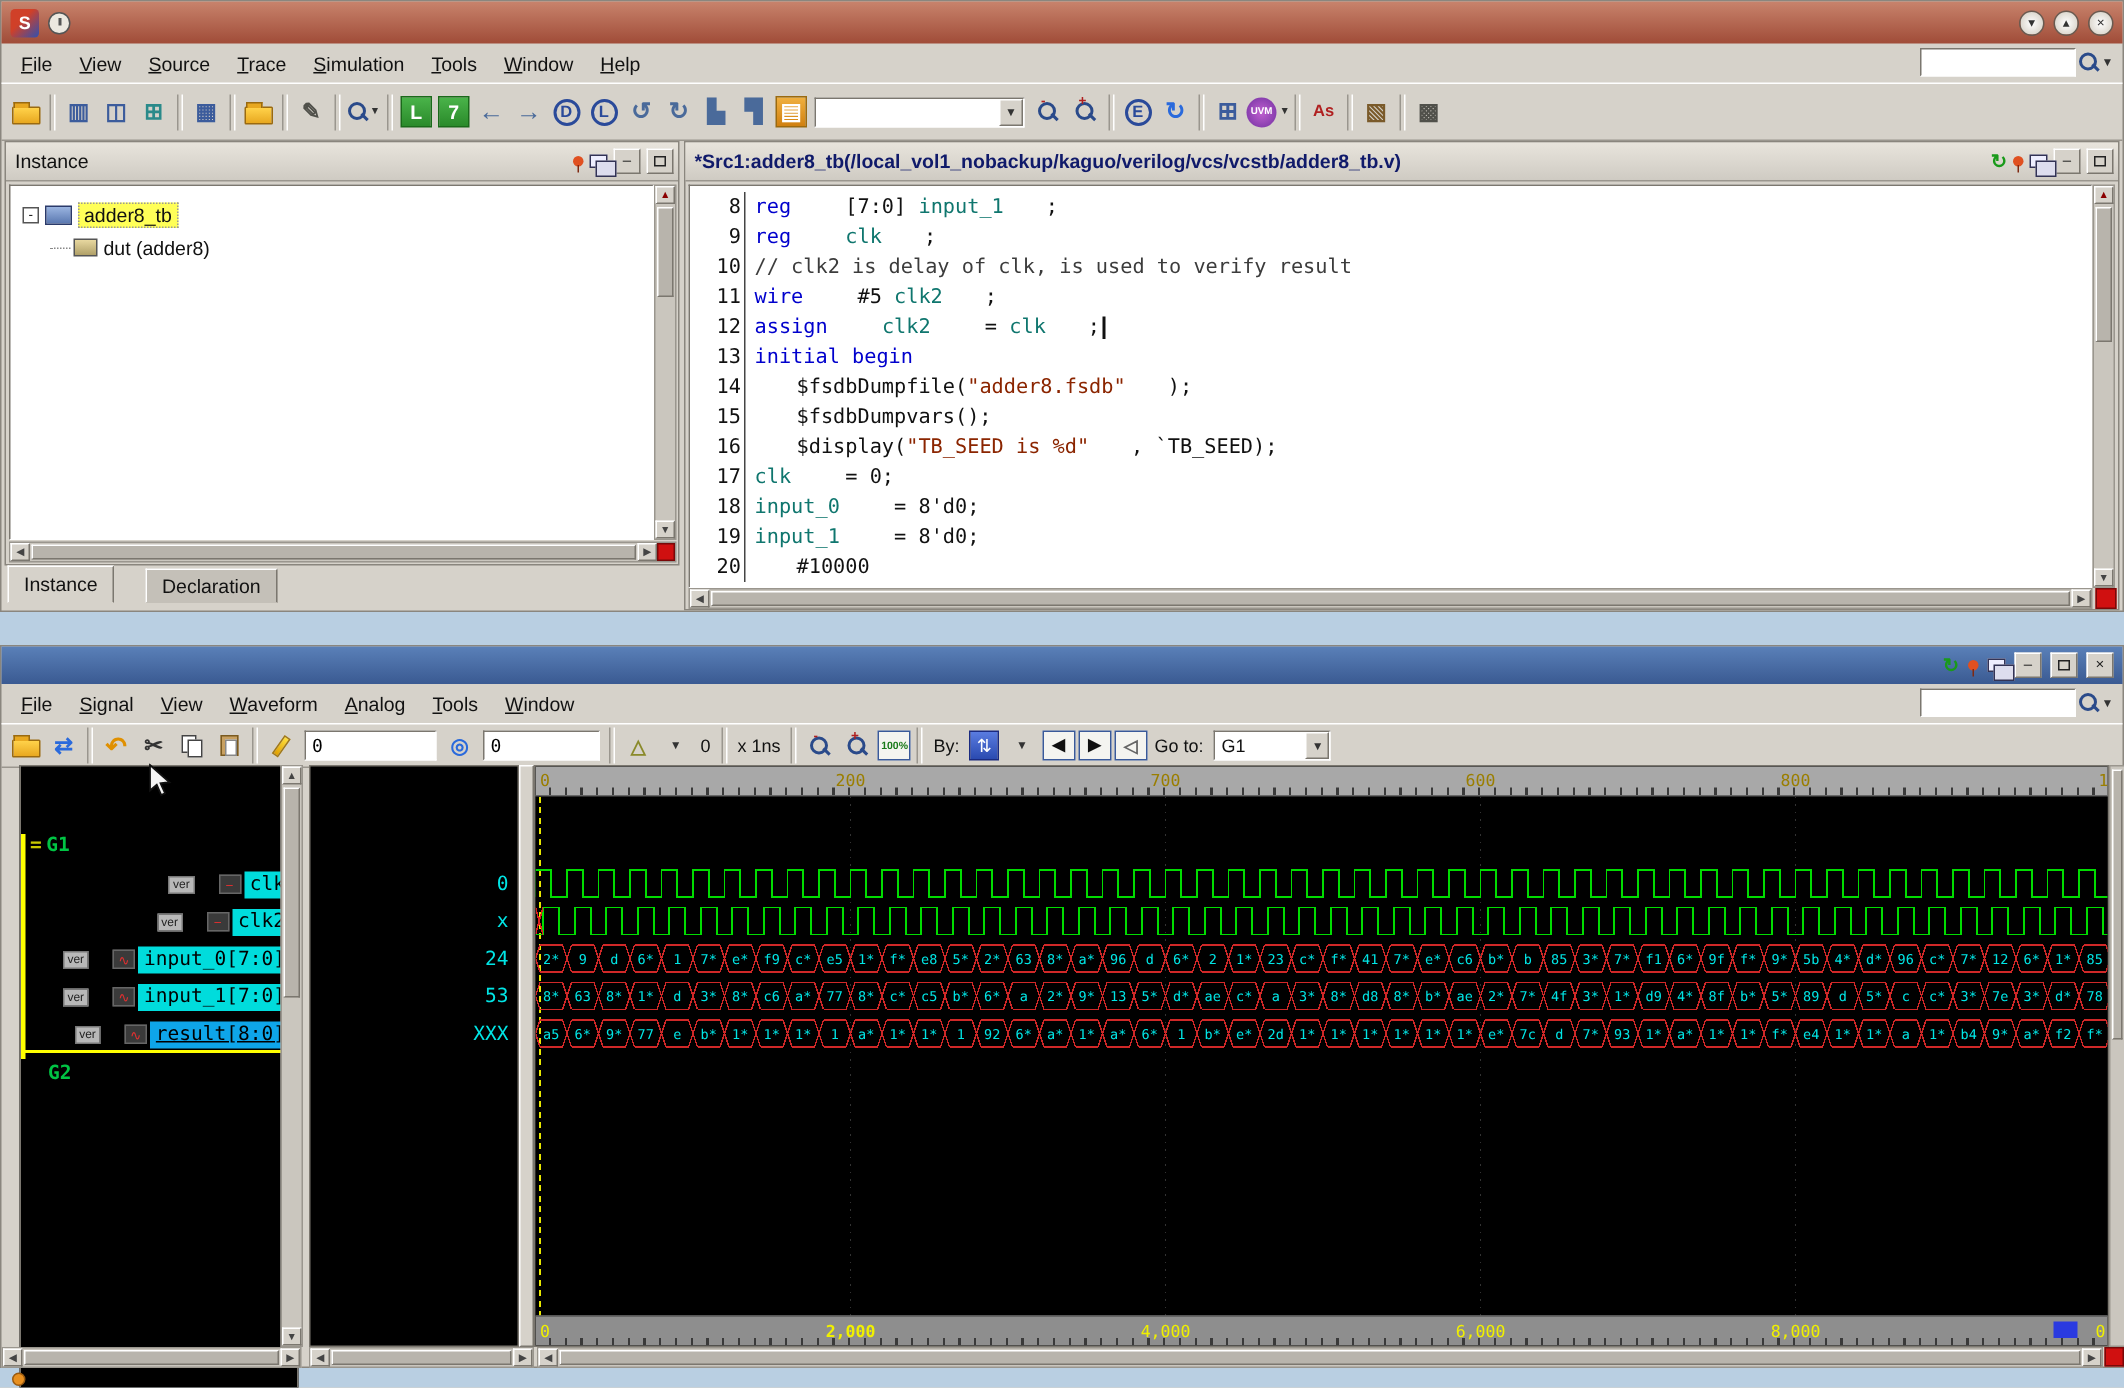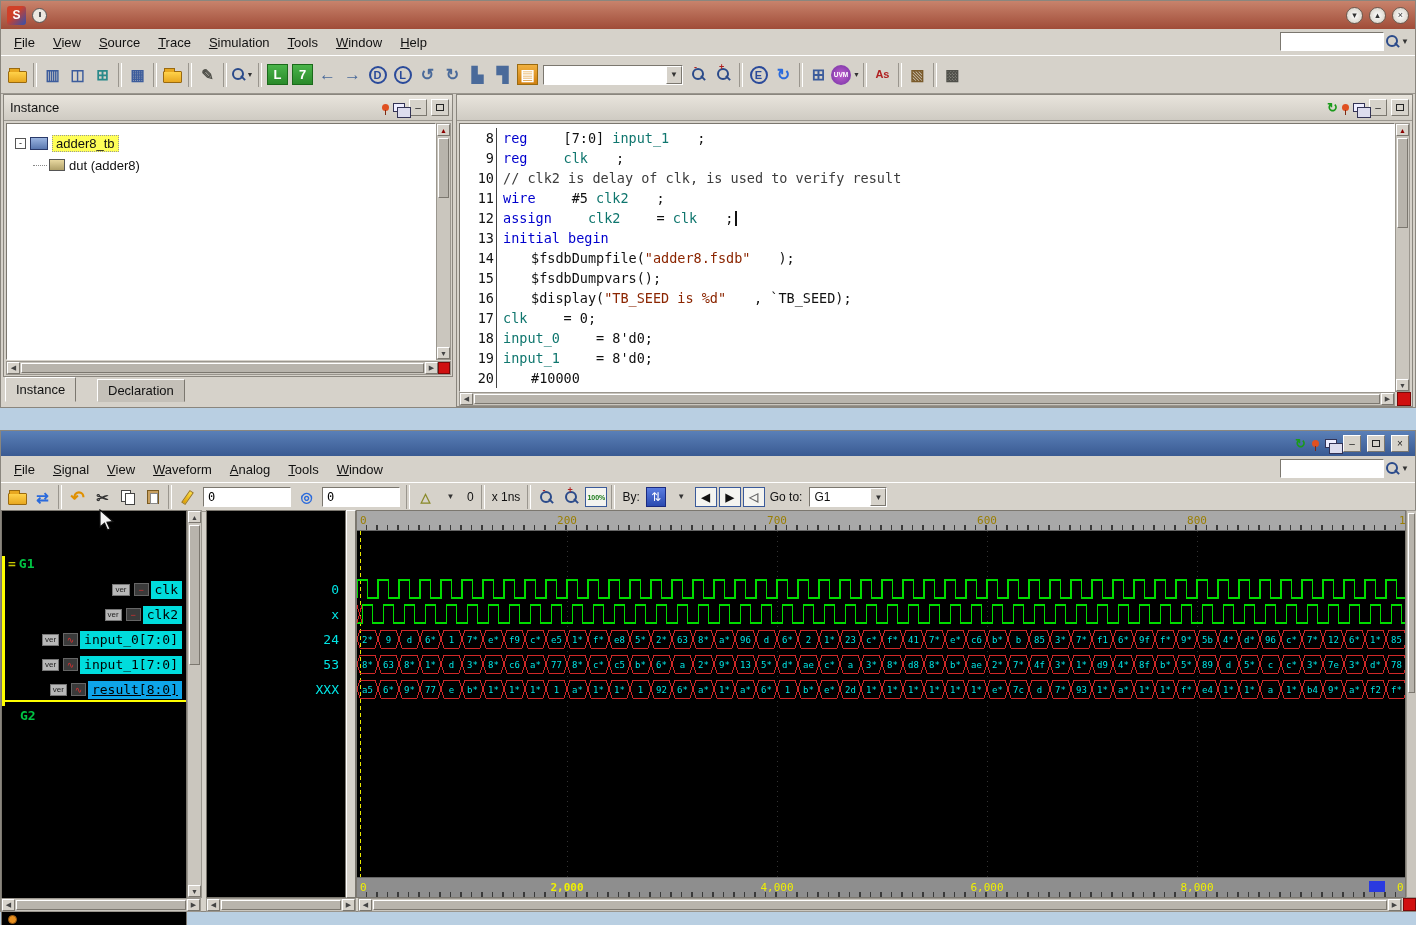--- a/index.html
+++ b/index.html
@@ -96,21 +96,21 @@
 .sarrow.red{color:#8b0000;}
 .hthumb{height:10px;background:#b8b4ac;border:1px solid;border-color:#fff #7b776f #7b776f #fff;flex:1;margin:0 1px;}
 .vthumb{position:absolute;left:1px;right:1px;background:#b8b4ac;border:1px solid;border-color:#fff #7b776f #7b776f #fff;}
 .redgrip{position:absolute;background:#d01010;border:1px solid #7a0808;}
 
 
 .blackpanel{position:absolute;background:#000;border:1px solid #7b776f;overflow:hidden;}
 .grp{position:absolute;color:#00c444;font-family:"DejaVu Sans Mono",monospace;font-size:13px;font-weight:bold;}
 .gmark{color:#c8c800;margin-right:3px;}
 .sig-row{position:absolute;right:4px;display:flex;align-items:center;height:19px;}
-.ver-badge{background:#b8b8b8;color:#222;font-size:8px;padding:0 2px;border:1px solid #777;margin-right:4px;line-height:10px;text-align:right;}
+.ver-badge{background:#b8b8b8;color:#222;font-size:8px;padding:0 2px;border:1px solid #777;margin-right:16px;line-height:10px;text-align:right;}
 .sig-icon{width:15px;height:13px;background:#3a3a3a;color:#e03030;font-size:9px;display:flex;align-items:center;justify-content:center;margin-right:2px;border:1px solid #666;}
 .sig-name{background:#00dcdc;color:#000;font-family:"DejaVu Sans Mono",monospace;font-size:13px;padding:0 4px;line-height:18px;}
 .sig-name.sel{background:#0ea5e9;text-decoration:underline;}
 .val-text{position:absolute;right:6px;color:#00e5e5;font-family:"DejaVu Sans Mono",monospace;font-size:13px;}
 .sel-underline{position:absolute;left:0;height:2px;background:#ffff00;}
 .grp-bar{position:absolute;left:0;width:3px;background:#ffff00;}
 
 .ruler{position:absolute;left:0;width:1050px;height:20px;overflow:hidden;}
 #ruler-top{top:0;background:#a8a8a8;border-bottom:1px solid #666;}
 #ruler-bottom{top:366px;background:#8e8e8e;border-top:1px solid #666;}
@@ -304,20 +304,21 @@
       <span class="redgrip" style="position:relative;width:12px;height:12px;"></span>
     </div>
   </div>
   <div id="instance-tabs" style="position:absolute;left:4px;top:376px;width:450px;height:27px;">
       <div class="tab active" style="left: 0px;">Instance</div>
       <div class="tab inactive" style="left: 92px;">Declaration</div>
     </div>
 
   <div class="panel" id="source-panel" style="left:455px;top:93px;width:957px;height:313px;">
     <div class="phead" id="src-head">
+      <span class="ptitle">*Src1:adder8_tb(/local_vol1_nobackup/kaguo/verilog/vcs/vcstb/adder8_tb.v)</span>
       <span class="phead-icons">
         <span class="i-recycle">↻</span>
         <span class="i-pin"></span>
         <span class="i-layout"></span>
         <span class="winbtn">–</span>
         <span class="winbtn">
             <span class="maxsq"></span>
           </span>
       </span>
     </div>
@@ -439,21 +440,21 @@
       <span class="tbi boxed">
         <span class="glyph" style="color: rgb(102, 102, 102); font-size: 12px;">◁</span>
       </span>
       <span class="tblabel">Go to:</span>
       <span class="combo" style="width: 78px;">
         <span class="combo-text">G1</span>
         <span class="combo-arrow">▼</span>
       </span>
     </div>
 
-  <div class="blackpanel" id="names-panel" style="left:0;top:79px;width:186px;height:416px;">
+  <div class="blackpanel" id="names-panel" style="left:12px;top:79px;width:186px;height:416px;">
       <div class="grp-bar" style="top: 45px; height: 150px;"></div>
       <div class="grp" style="left: 6px; top: 45px;"><span class="gmark">=</span>G1</div>
       <div class="grp" style="left: 18px; top: 197px;">G2</div>
       <div class="sig-row" style="top: 69px;">
         <span class="ver-badge">ver</span>
         <span class="sig-icon">−</span>
         <span class="sig-name">clk</span>
       </div>
       <div class="sig-row" style="top: 94px;">
         <span class="ver-badge">ver</span>

